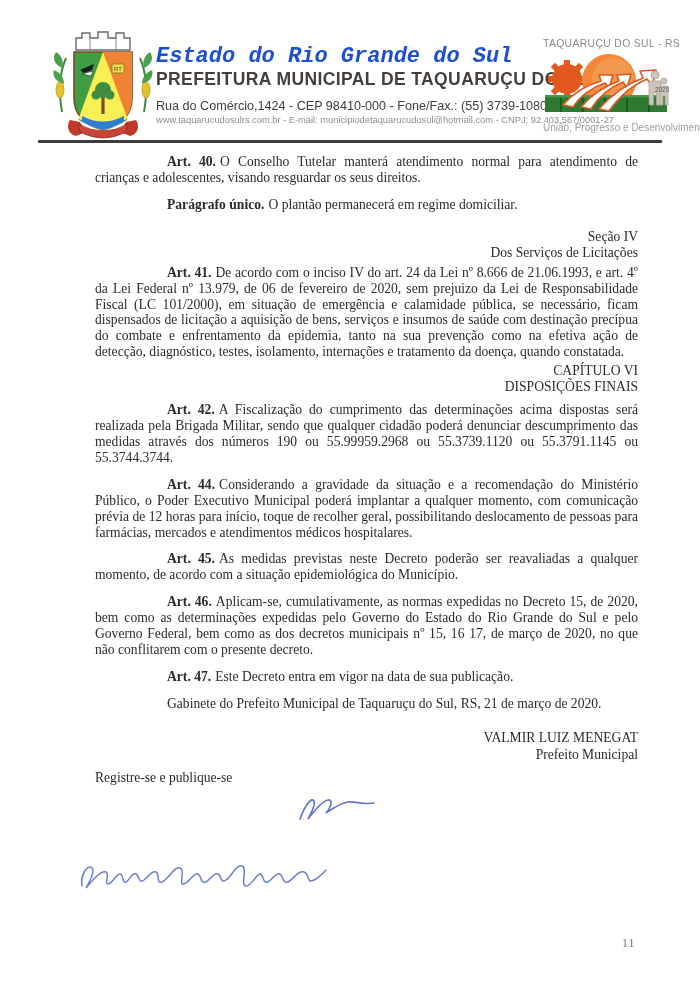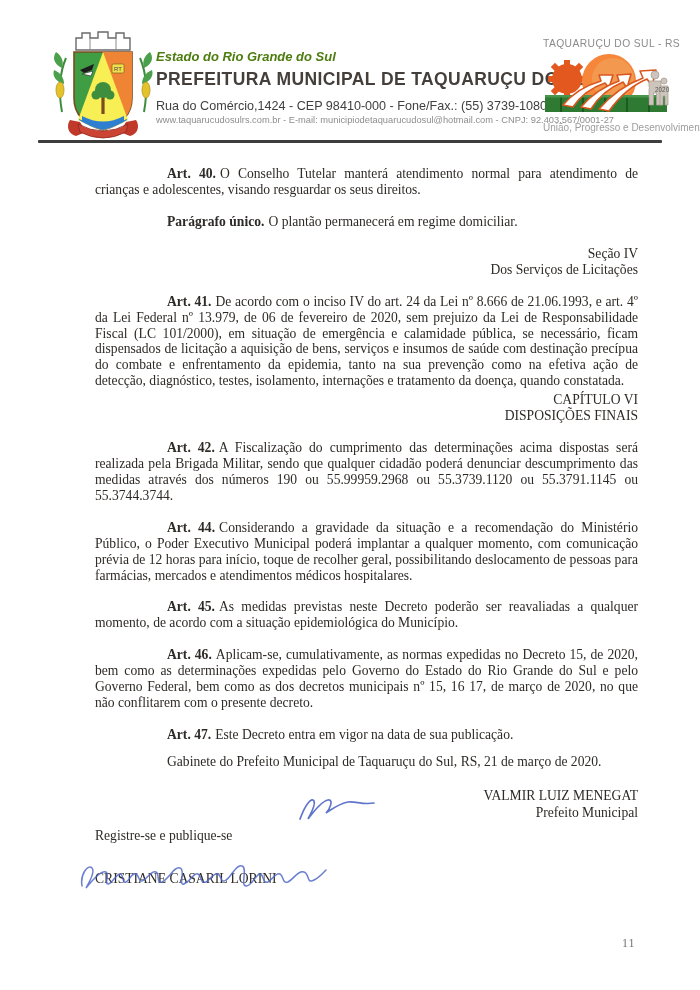--- a/index.html
+++ b/index.html
@@ -13,23 +13,23 @@
     margin:0 auto;
   }
   
   .header{position:absolute;top:0;left:0;width:700px;height:148px;}
   .crest{position:absolute;top:28px;left:46px;width:114px;height:114px;}
   .header-text{
     position:absolute;top:46px;left:156px;width:392px;
     font-family:"Liberation Sans","DejaVu Sans",sans-serif;
   }
   .state-line{
-    font-family:Liberation Sans, sans-serif;
+    font-family:Liberation Mono, monospace;
     font-style:italic;font-weight:bold;
-    font-size:13px;color:#4d7c0f;line-height:21px;
+    font-size:22px;color:#1d4ed8;line-height:21px;
   }
   .city-line{
     font-weight:bold;font-size:17.5px;color:#453f3b;
     letter-spacing:.4px;line-height:24px;white-space:nowrap;
   }
   .address-line{
     margin-top:7px;font-size:12.6px;color:#404040;line-height:16px;white-space:nowrap;
   }
   .contact-line{
     font-size:9.3px;color:#8d8d8d;line-height:13px;white-space:nowrap;
@@ -44,21 +44,21 @@
   .header-rule{
     position:absolute;top:140px;left:38px;width:624px;height:3px;
     background:#3d3d3d;border-radius:1px;
   }
   
   .doc{
     position:absolute;top:150px;left:95px;width:543px;
     font-size:13.6px;line-height:15.9px;
     text-align:justify;
   }
-  .doc p{margin:16px 0 11px 0;text-indent:72px;}
+  .doc p{margin:4px 0 11px 0;text-indent:72px;}
   .doc .lead{padding-right:4px;}
   .center{text-align:right;text-indent:0;}
   .sec-head{margin:16px 0 3px 0;}
   .sec-head div, .chap-head div{line-height:16px;}
   .chap-head{margin:0 0 7px 0;}
   .tight{margin-bottom:3px !important;}
   .dateline{margin-top:4px !important;margin-bottom:0 !important;}
   .mayor-name{margin-top:17px;line-height:17px;}
   .mayor-title{line-height:17px;}
   .register-line{text-indent:0 !important;margin:7px 0 0 0 !important;line-height:16px;}
@@ -213,21 +213,20 @@
 
     <p><b class="lead">Art. 47.</b><span>Este Decreto entra em vigor na data de sua publicação.</span></p>
 
     <p class="dateline">Gabinete do Prefeito Municipal de Taquaruçu do Sul, RS, 21 de março de 2020.</p>
 
     <div class="center mayor-name">VALMIR LUIZ MENEGAT</div>
     <div class="center mayor-title">Prefeito Municipal</div>
 
     <p class="register-line">Registre-se e publique-se</p>
 
-    <div class="secretary-name">CRISTIANE CASARIL LORINI</div>
   </div>
 
   <div class="sig-mayor">
     <svg width="84" height="32" viewBox="0 0 84 32">
       <path d="M4 26 C10 10 16 4 18 8 C20 12 14 22 12 26 C18 18 26 8 32 7 C38 6 34 16 30 20 C36 16 44 10 52 9 C60 8 66 12 78 10" fill="none" stroke="#4f66c4" stroke-width="1.7" stroke-linecap="round" opacity=".9"></path>
     </svg>
   </div>
 
   <div class="sig-secretary">
     <svg width="252" height="40" viewBox="0 0 252 40">

